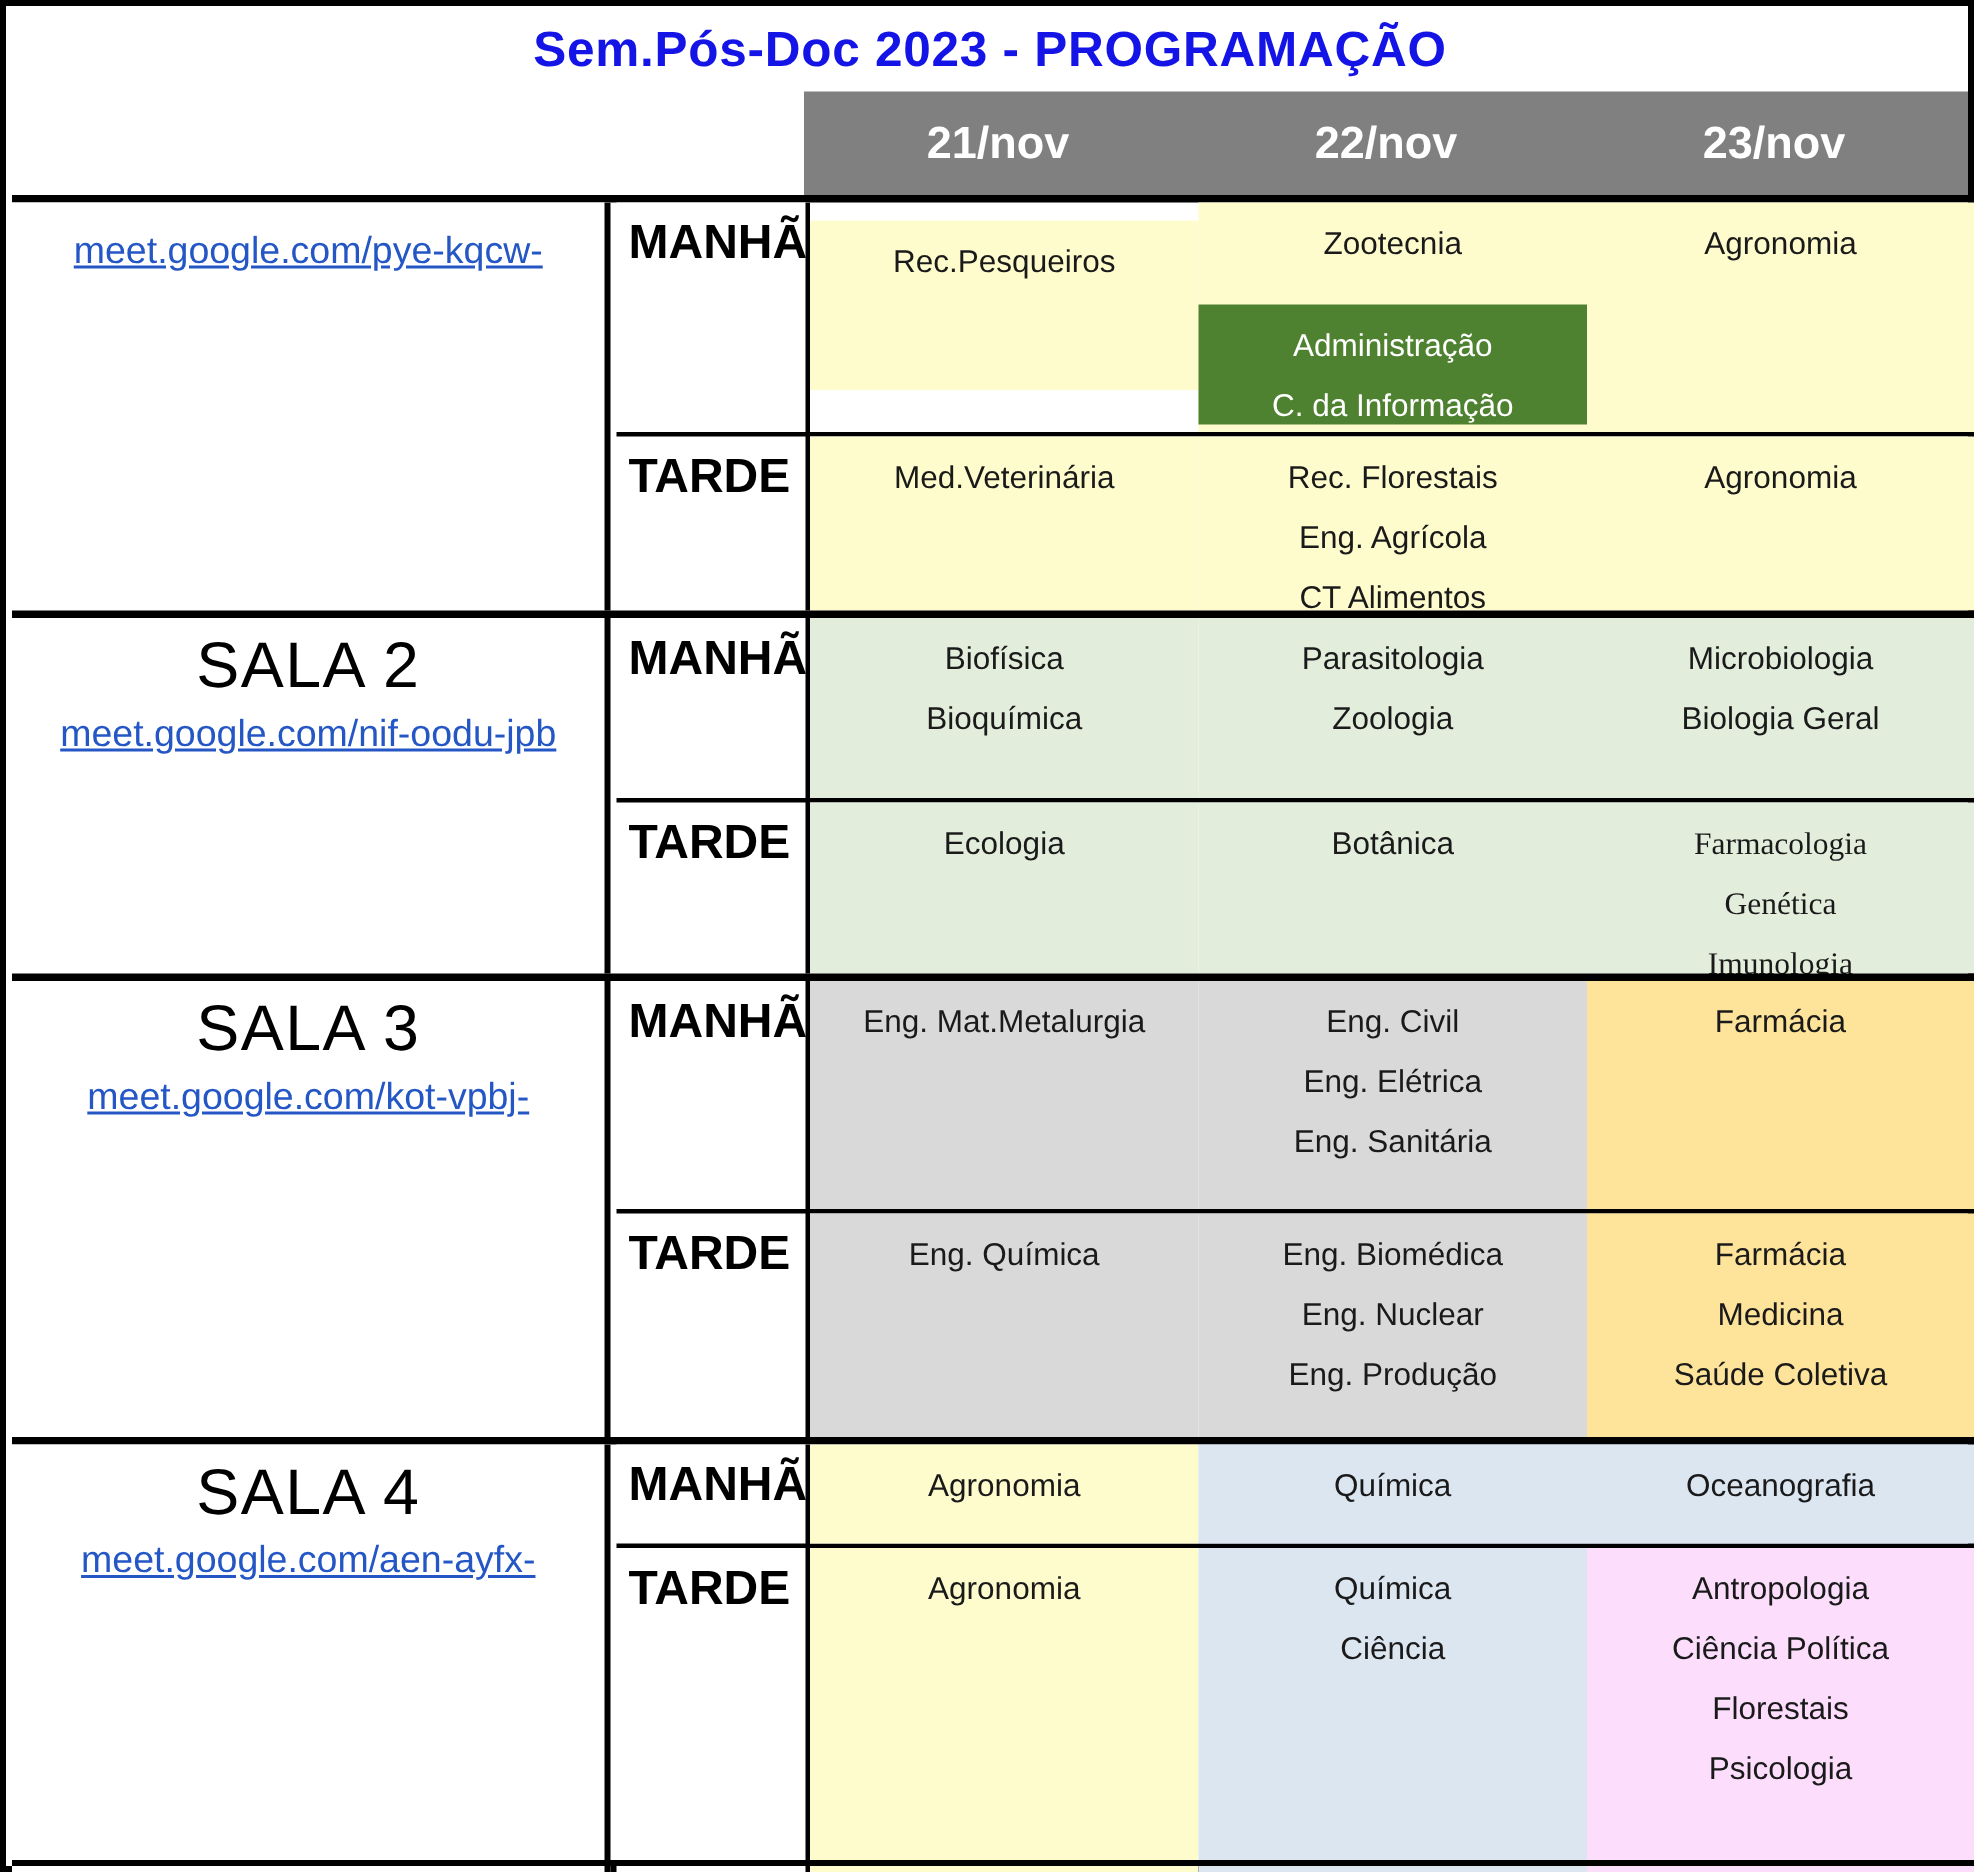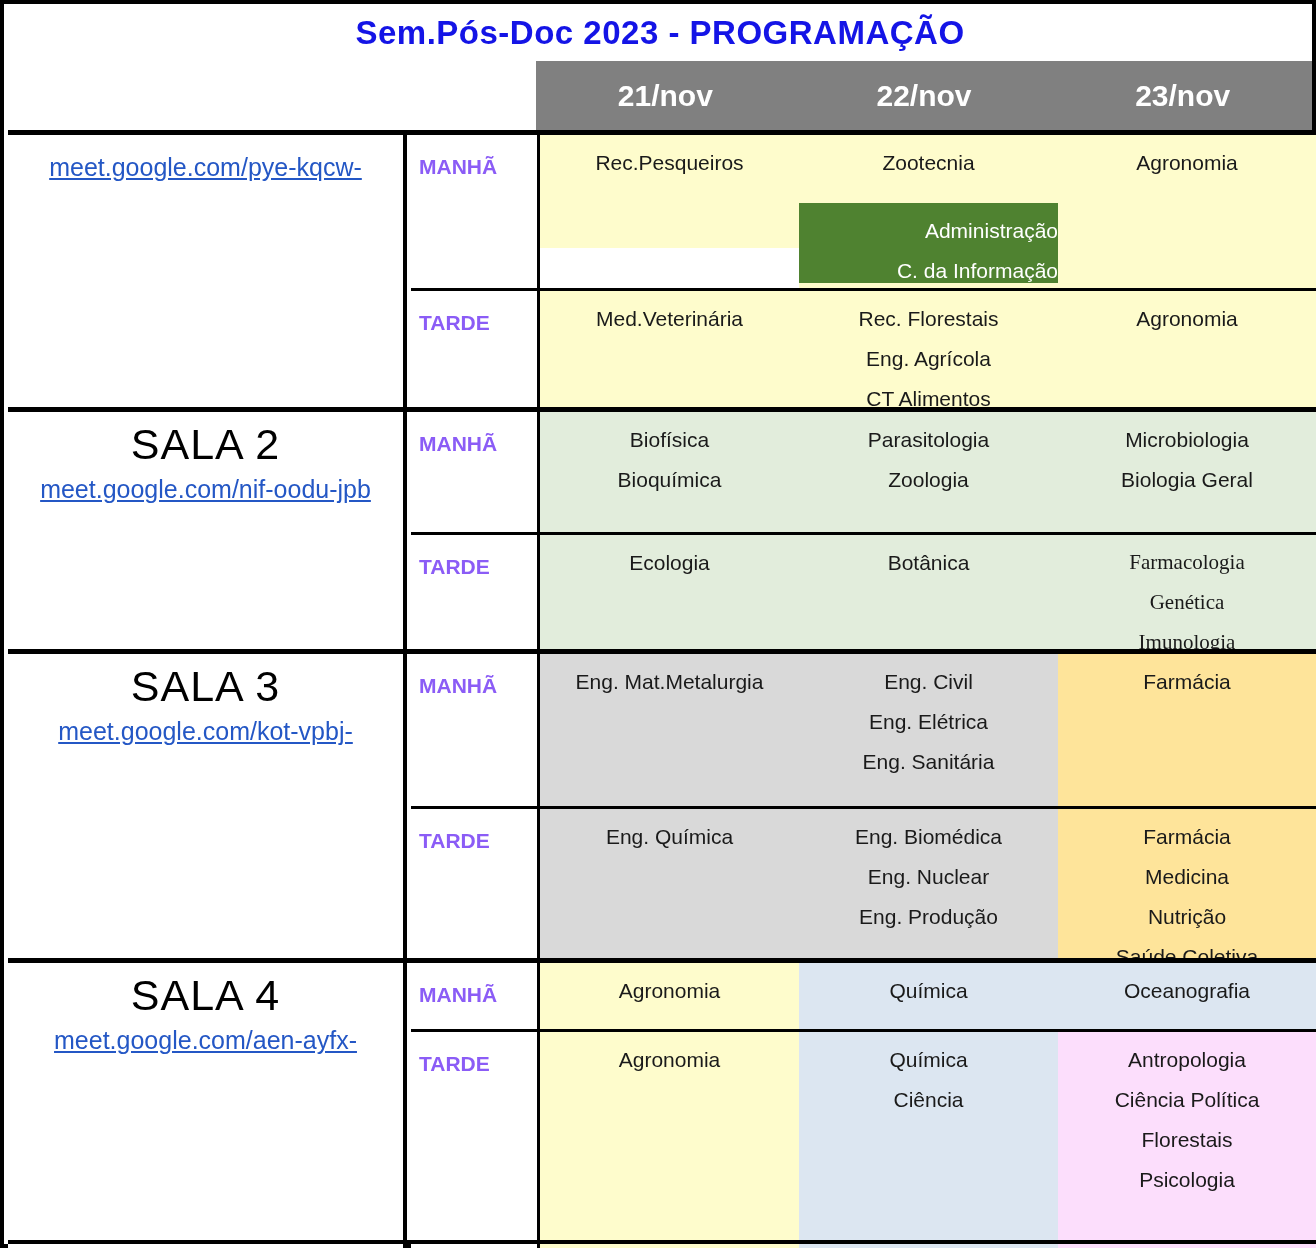--- a/index.html
+++ b/index.html
@@ -133,24 +133,24 @@
     box-sizing: border-box;
     border-right: 3px solid #000000;
     background: #ffffff;
   }
   .period-cell {
     position: absolute;
     left: 0;
     width: 100%;
     box-sizing: border-box;
     padding-left: 8px;
-    padding-top: 20px;
-    font-size: 21px;
+    padding-top: 8px;
+    font-size: 32px;
     font-weight: bold;
-    color: #8b5cf6;
+    color: #000000;
   }
   .period-divider {
     position: absolute;
     left: 403px;
     width: 905px;
     height: 3px;
     background: #000000;
   }
 
   
@@ -228,30 +228,30 @@
   <div id="rooms-container">
       <div class="room-block" style="top: 131px; height: 272px;">
         <div class="room-inner">
           <div class="room-label-col"><a class="room-link">meet.google.com/pye-kqcw-</a></div>
           <div class="period-col">
             <div class="period-cell" style="top: 0px; height: 153px;">MANHÃ</div>
             <div class="period-cell" style="top: 156px; height: 116px;">TARDE</div>
           </div>
           <div class="period-divider" style="top: 153px;"></div>
           <div class="days-area">
-            <div class="day-col c0" style="top: 0px; height: 113px; background: rgb(254, 252, 204);">
+            <div class="day-col c0" style="top: 12px; height: 113px; background: rgb(254, 252, 204);">
               <div class="subject-list">
                 <div class="subject">Rec.Pesqueiros</div>
               </div>
             </div>
             <div class="day-col c1" style="top: 0px; height: 153px; background: rgb(254, 252, 204);">
               <div class="subject-list">
                 <div class="subject">Zootecnia</div>
               </div>
-              <div class="hl-block" style="background: rgb(79, 130, 48); left: 0px; right: 0px; top: 68px; height: 80px; text-align: right;">
+              <div class="hl-block" style="background: rgb(79, 130, 48); left: 0px; right: 0px; top: 68px; height: 80px;">
                 <div class="subject" style="color: rgb(255, 255, 255);">Administração</div>
                 <div class="subject" style="color: rgb(255, 255, 255);">C. da Informação</div>
               </div>
             </div>
             <div class="day-col c2" style="top: 0px; height: 153px; background: rgb(254, 252, 204);">
               <div class="subject-list">
                 <div class="subject">Agronomia</div>
               </div>
             </div>
             <div class="day-col c0" style="top: 156px; height: 116px; background: rgb(254, 252, 204);">
@@ -358,21 +358,20 @@
               <div class="subject-list">
                 <div class="subject">Eng. Biomédica</div>
                 <div class="subject">Eng. Nuclear</div>
                 <div class="subject">Eng. Produção</div>
               </div>
             </div>
             <div class="day-col c2" style="top: 155px; height: 149px; background: rgb(254, 228, 154);">
               <div class="subject-list">
                 <div class="subject">Farmácia</div>
                 <div class="subject">Medicina</div>
-                <div class="subject">Nutrição</div>
                 <div class="subject">Saúde Coletiva</div>
               </div>
             </div>
           </div>
         </div>
       </div>
       <div class="room-sep" style="top: 954px;"></div>
       <div class="room-block" style="top: 959px; height: 285px;">
         <div class="room-inner">
           <div class="room-label-col"><div class="room-name">SALA 4</div><a class="room-link">meet.google.com/aen-ayfx-</a></div>

